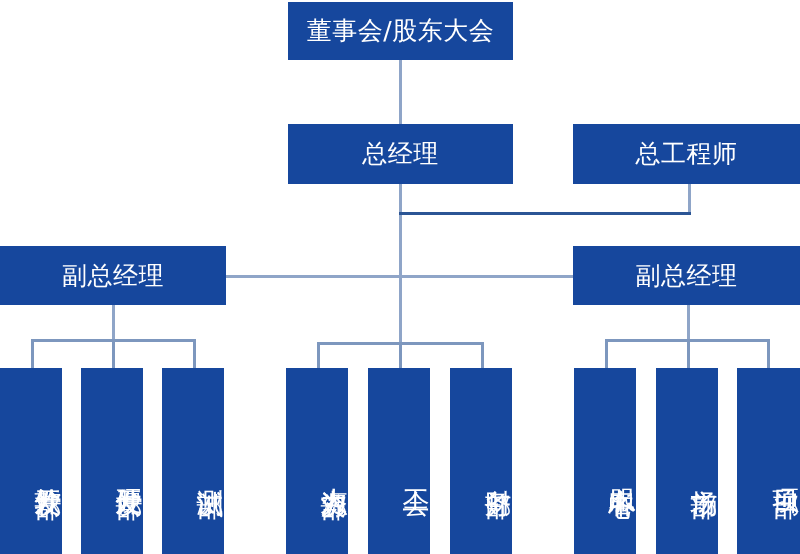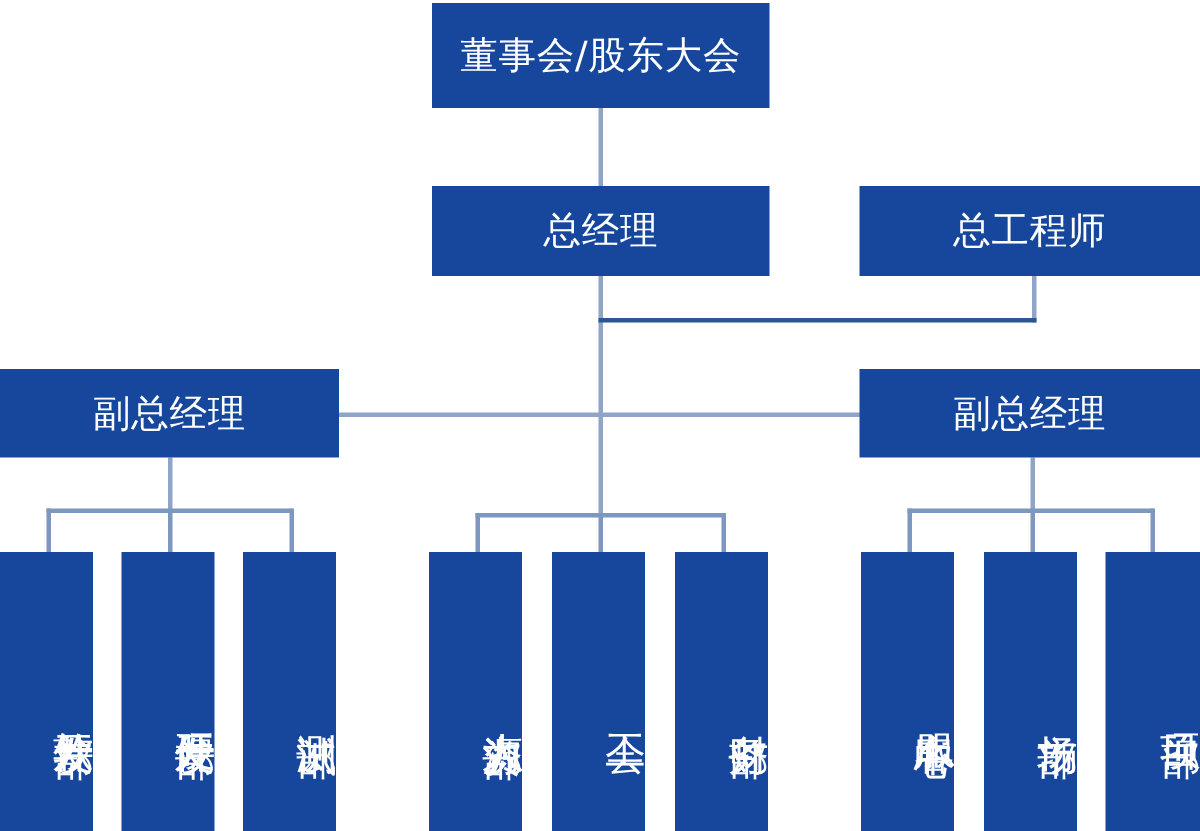--- a/index.html
+++ b/index.html
@@ -79,21 +79,21 @@
   <div class="conn v thin" style="left:317px; top:342px; height:27px;"></div>
   <div class="conn v thin" style="left:399px; top:342px; height:27px;"></div>
   <div class="conn v thin" style="left:481px; top:342px; height:27px;"></div>
 
   <div class="conn v" style="left:687px; top:305px; height:36px;"></div>
   <div class="conn h thin" style="left:605px; top:339px; width:164px;"></div>
   <div class="conn v thin" style="left:605px; top:339px; height:30px;"></div>
   <div class="conn v thin" style="left:687px; top:339px; height:30px;"></div>
   <div class="conn v thin" style="left:767px; top:339px; height:30px;"></div>
 
-  <div class="node h" style="left:288px; top:2px; width:225px; height:70px;">董事会/股东大会</div>
+  <div class="node h" style="left:288px; top:2px; width:225px; height:58px;">董事会/股东大会</div>
 
   <div class="node h" style="left:573px; top:124px; width:227px; height:60px;">总工程师</div>
   <div class="node h" style="left:288px; top:124px; width:225px; height:60px;">总经理</div>
 
   <div class="node h" style="left:0px; top:246px; width:226px; height:59px;">副总经理</div>
   <div class="node h" style="left:573px; top:246px; width:227px; height:59px;">副总经理</div>
 
   <div class="node v" style="left:0px; top:368px; width:62px; height:186px;">软件开发部</div>
   <div class="node v" style="left:81px; top:368px; width:62px; height:186px;">硬件开发部</div>
   <div class="node v" style="left:162px; top:368px; width:62px; height:186px;">测试部</div>

